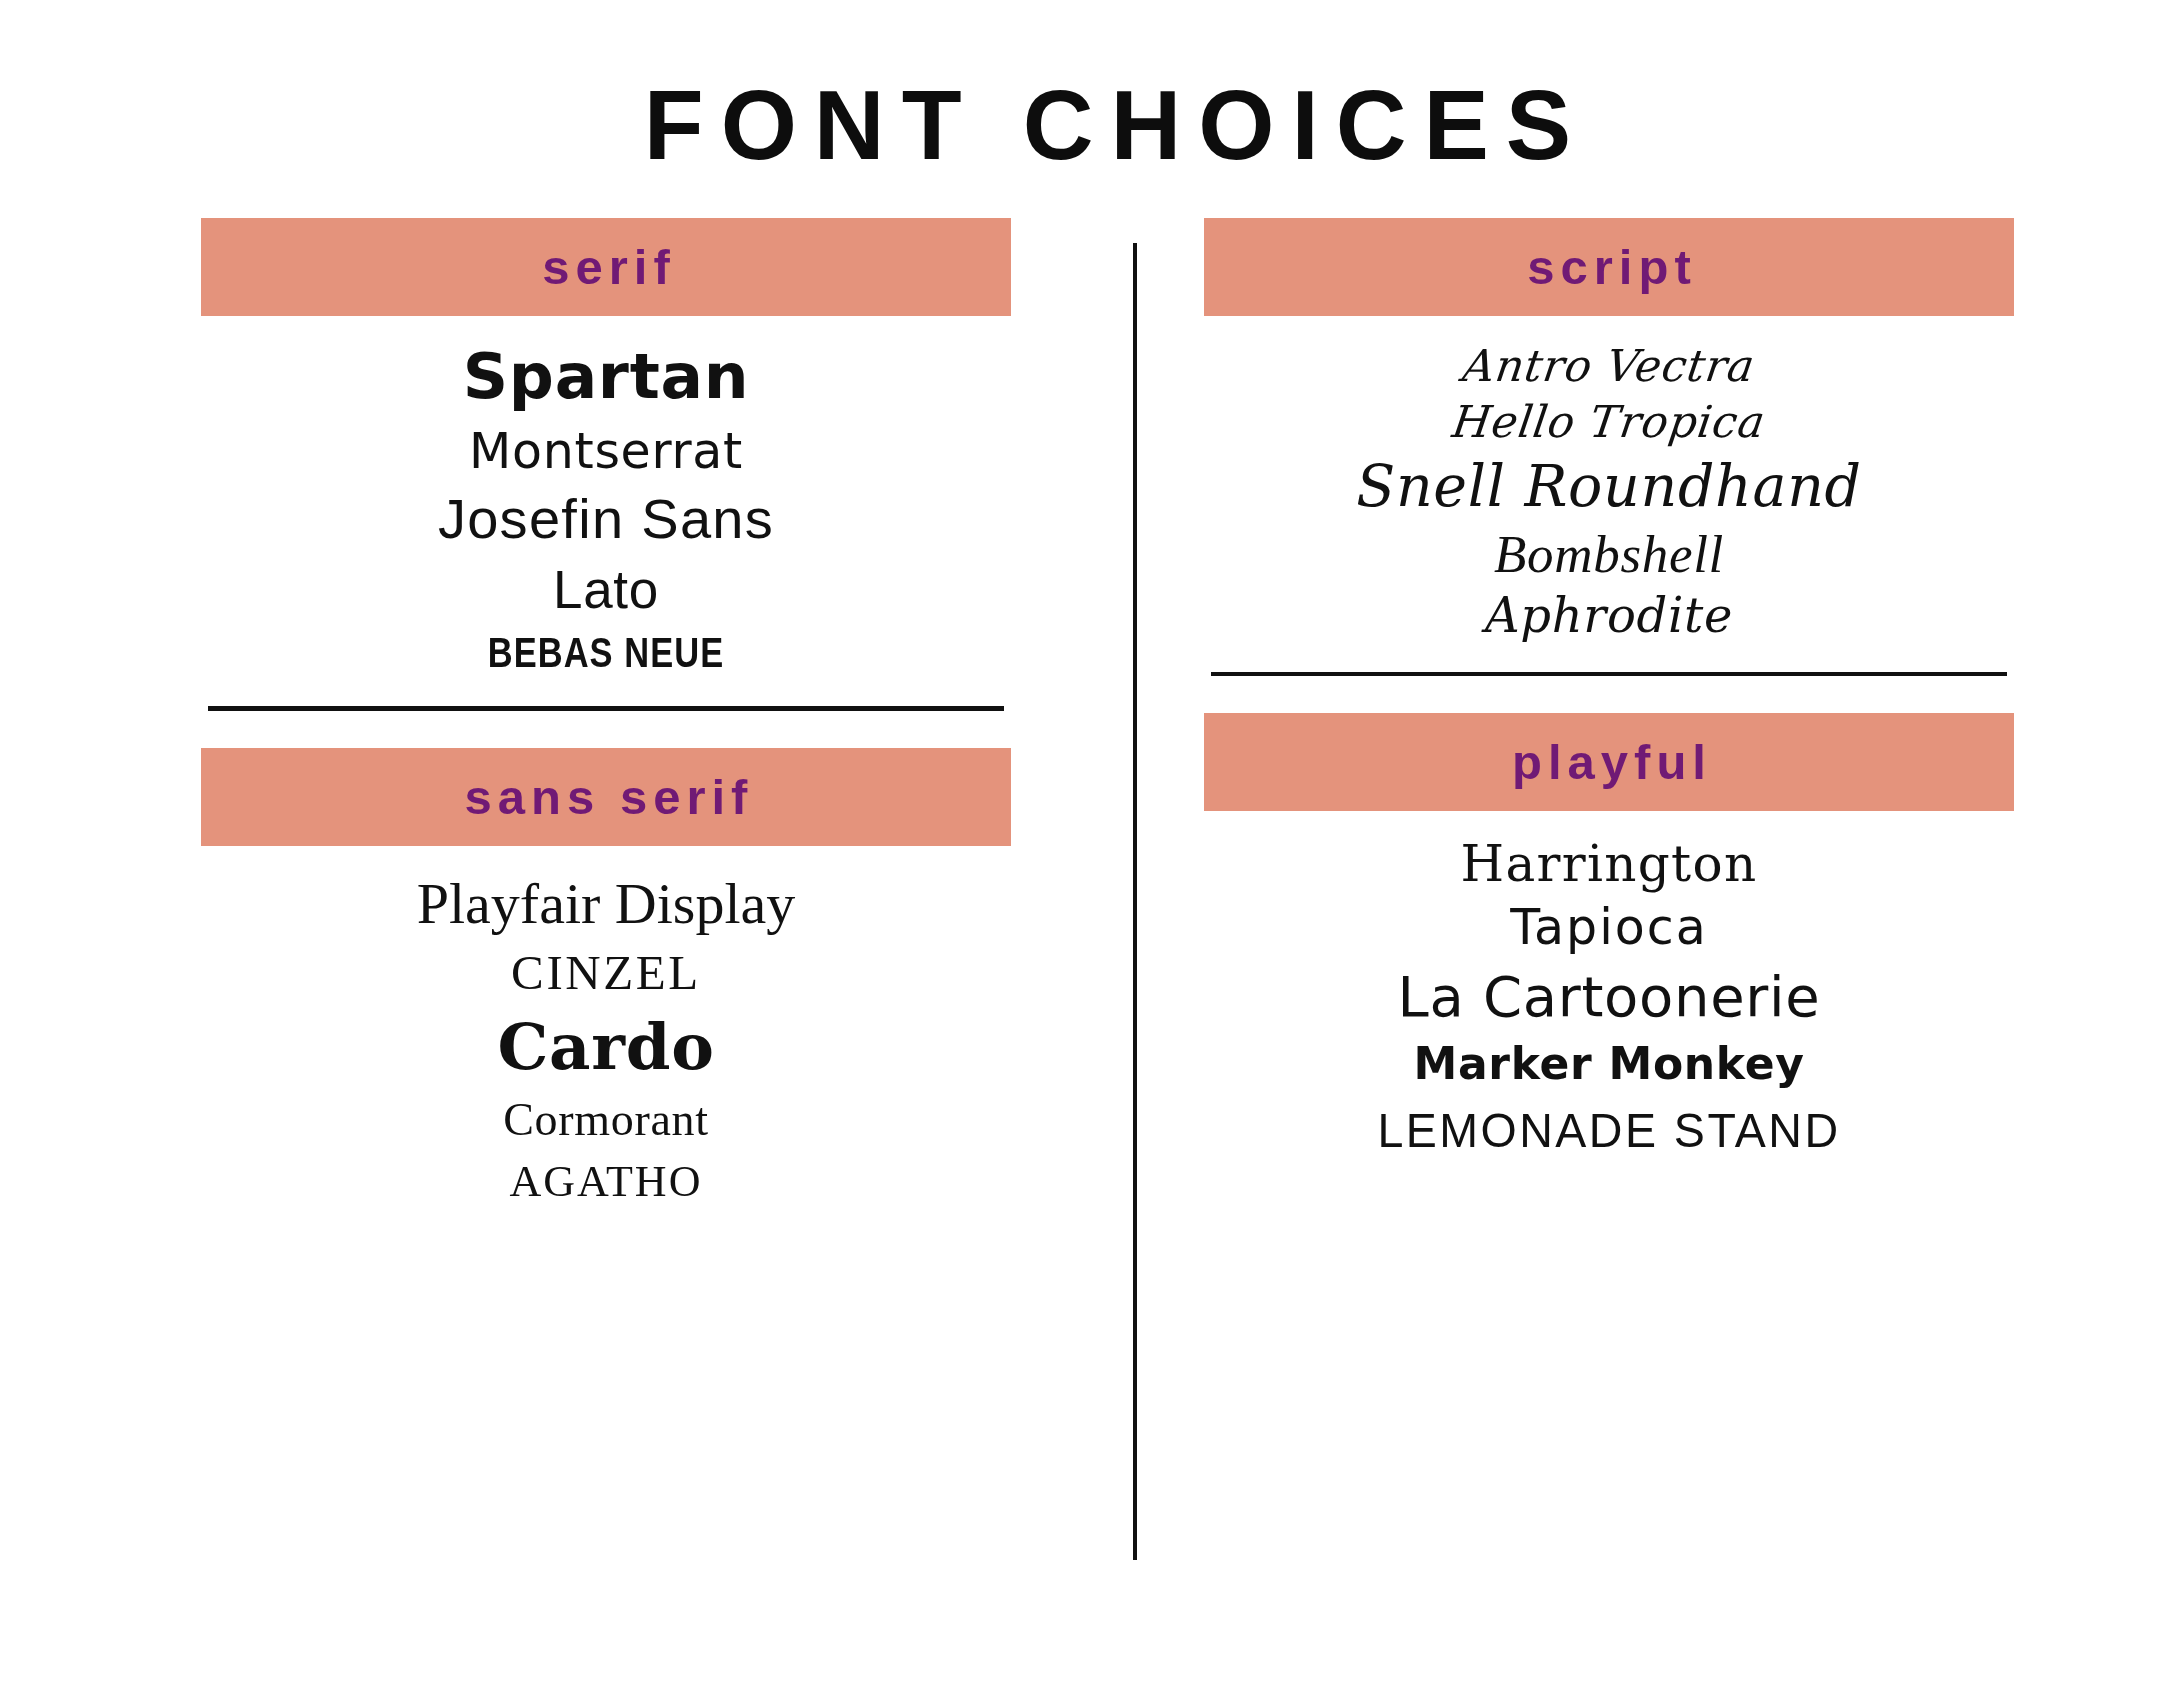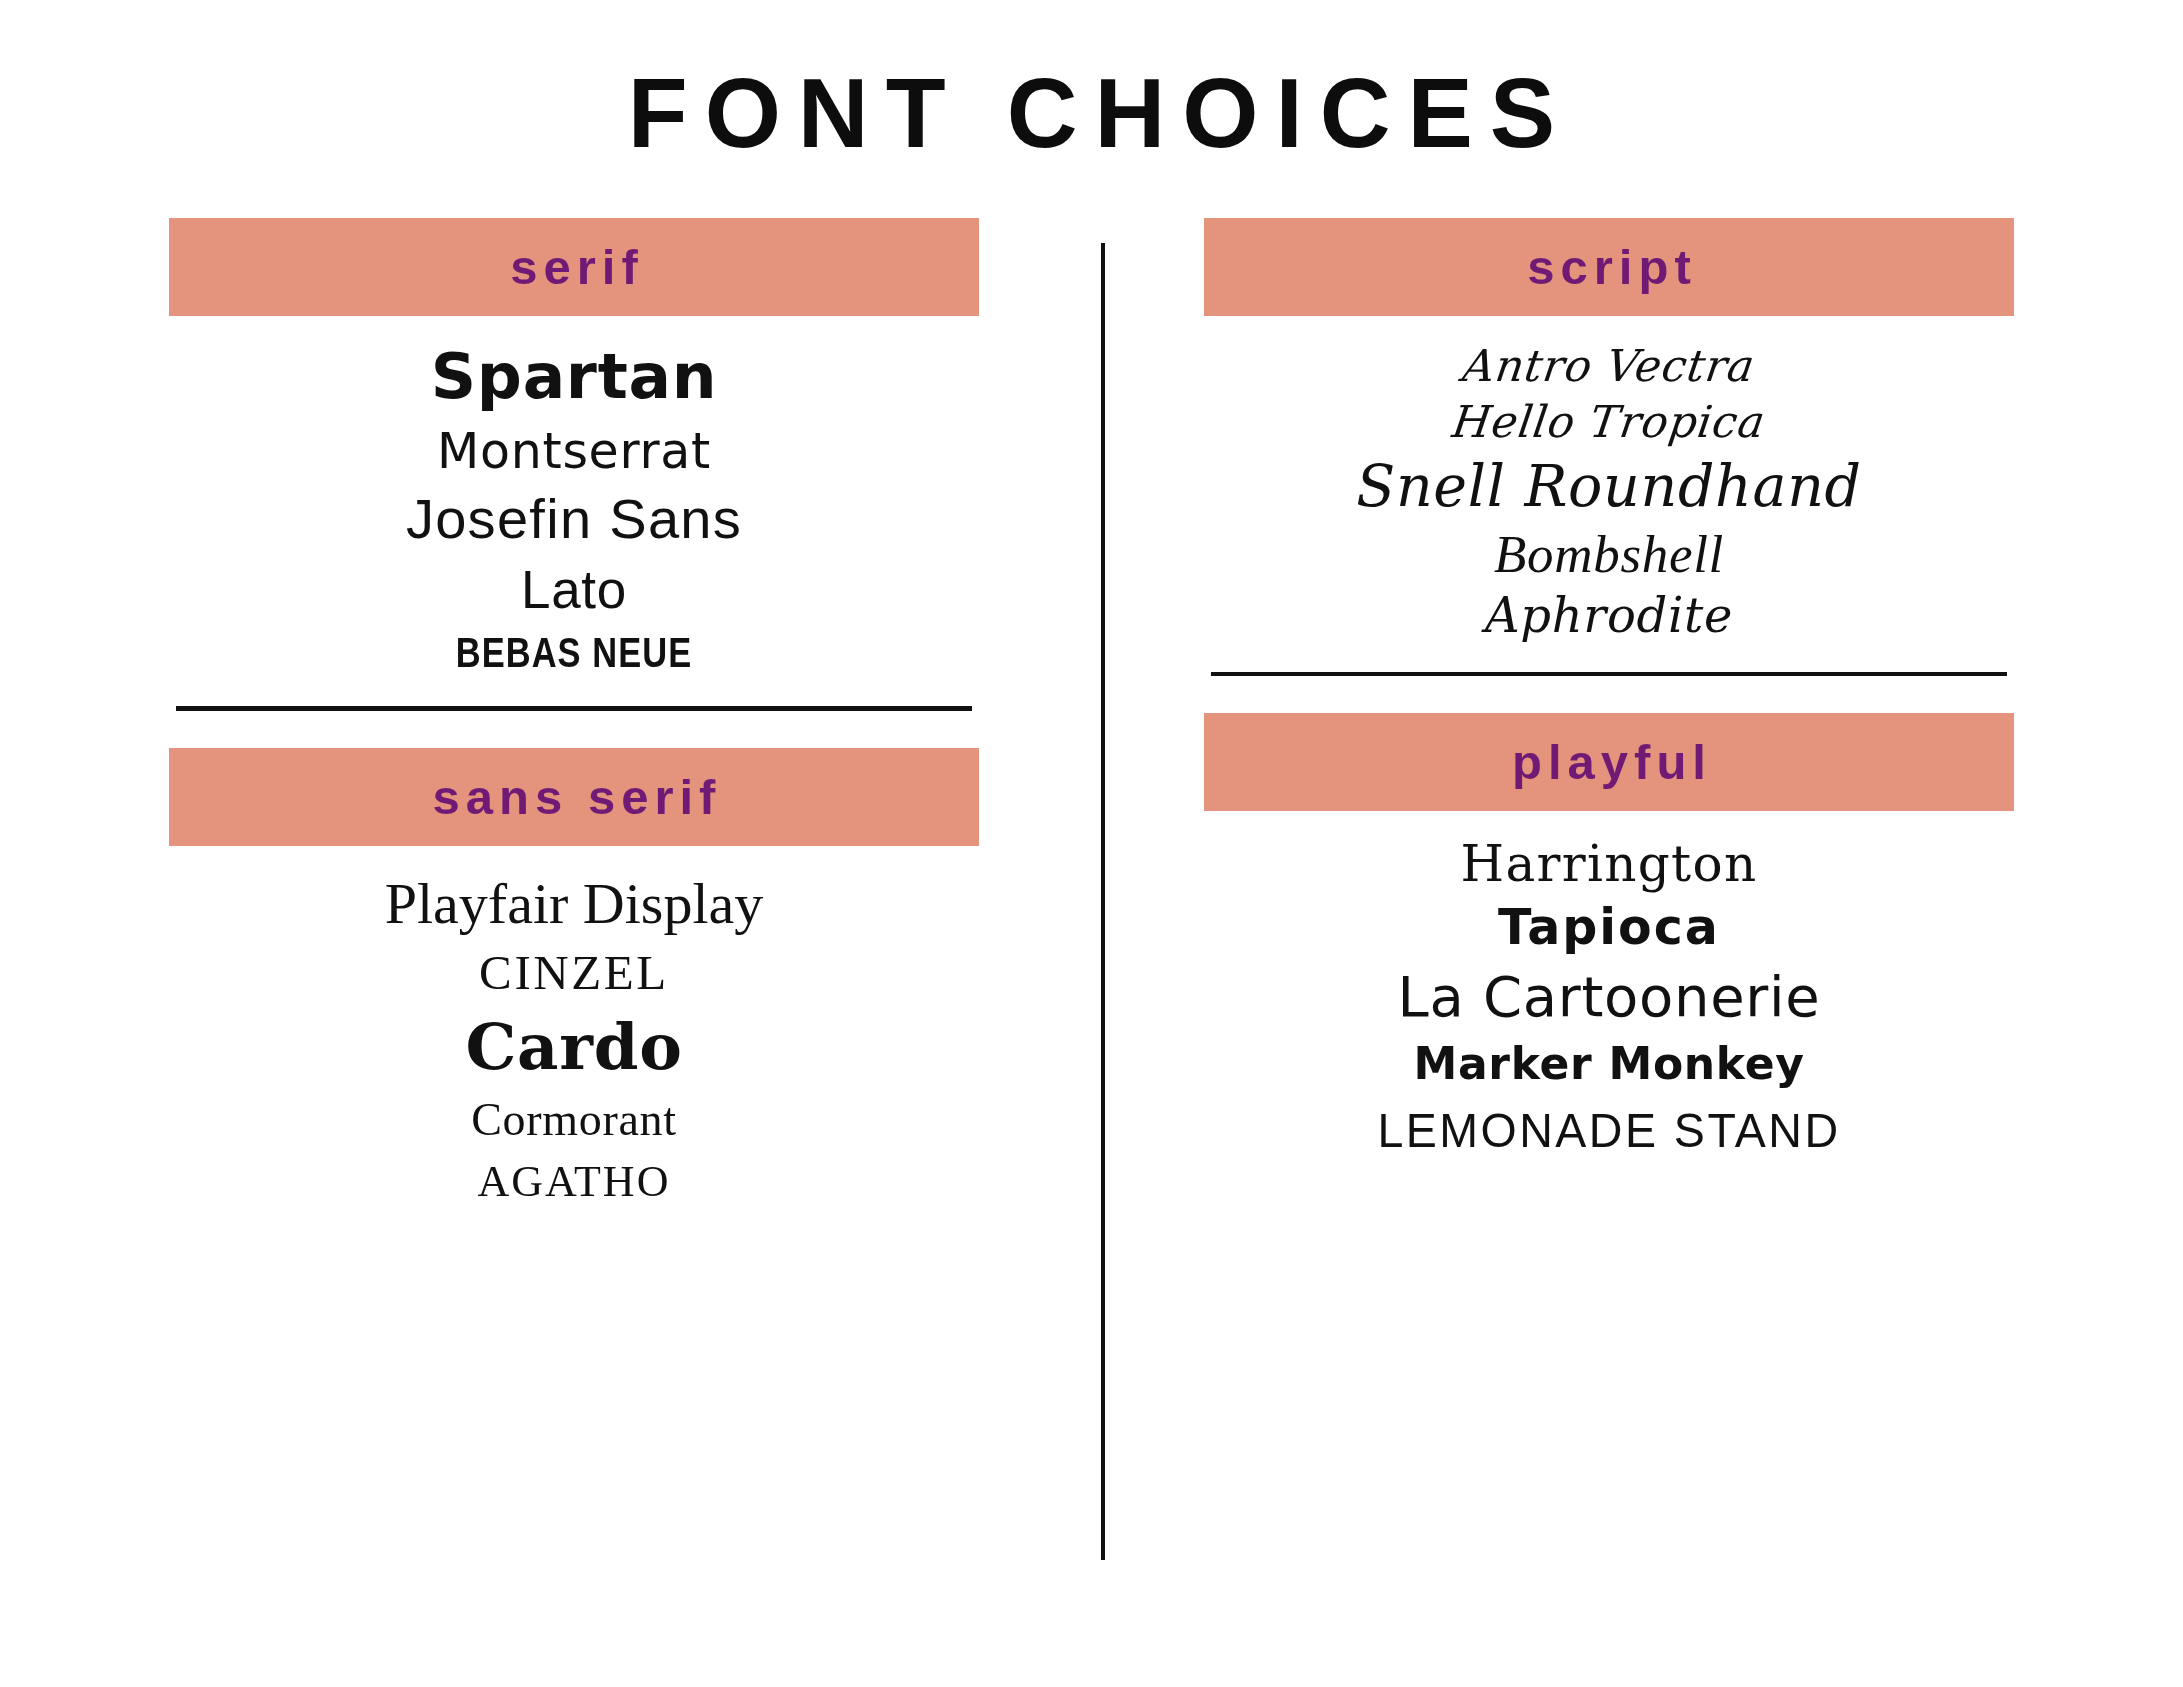--- a/index.html
+++ b/index.html
@@ -12,21 +12,22 @@
     height: 1687px;
     font-family: "Liberation Sans", sans-serif;
     color: #111111;
     overflow: hidden;
     position: relative;
   }
 
   .page {
     position: absolute;
     inset: 0;
-    padding: 0;
+    padding: 12px;
+    margin-left: 32px;
   }
 
   
   .page-title {
     text-align: center;
     font-family: "Liberation Sans", sans-serif;
     font-weight: 700;
     font-size: 98px;
     letter-spacing: 17px;
     color: #0d0d0d;
@@ -193,21 +194,21 @@
   
   .pf-harrington {
     font-family: "DejaVu Serif", serif;
     font-weight: 400;
     font-size: 50px;
     letter-spacing: 1.3px;
     margin-bottom: 6.6px;
   }
   .pf-tapioca {
     font-family: "DejaVu Sans", sans-serif;
-    font-weight: 700;
+    font-weight: 400;
     font-size: 49px;
     letter-spacing: 2px;
     margin-bottom: 8px;
   }
   .pf-cartoonerie {
     font-family: "DejaVu Sans", sans-serif;
     font-weight: 400;
     font-size: 56px;
     letter-spacing: 0.7px;
     margin-bottom: 8px;

